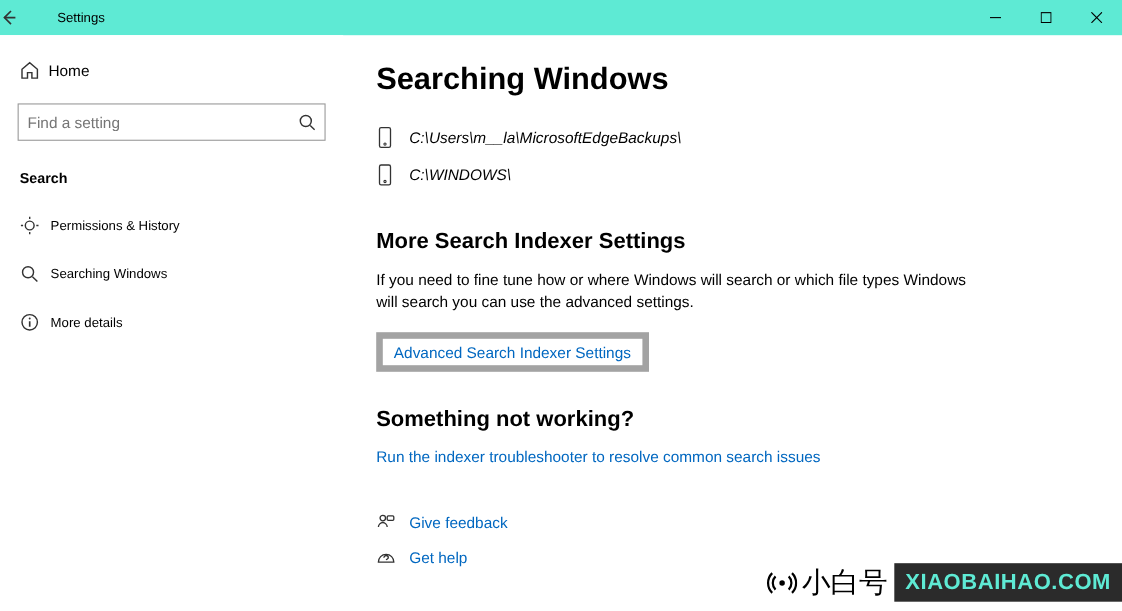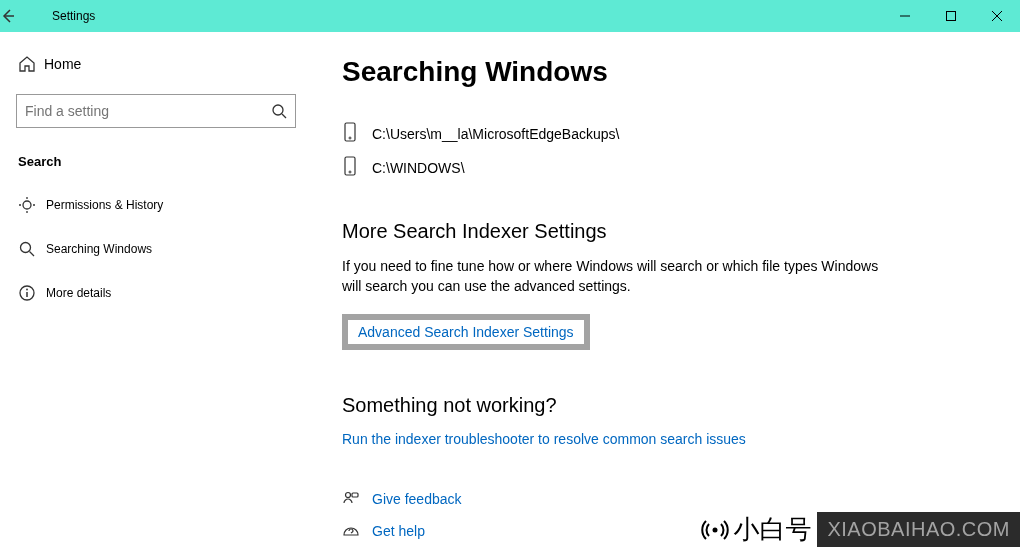--- a/index.html
+++ b/index.html
@@ -98,29 +98,30 @@
     padding: 24px 40px 0 30px;
     overflow: hidden;
   }
   h1.page-title {
     font-weight: 600;
     font-size: 28px;
     margin-bottom: 20px;
   }
   .folder-row {
     display: flex;
-    align-items: flex-end;
+    align-items: center;
     height: 34px;
     font-size: 14px;
+    font-style: italic;
   }
   .folder-row .ficon { width: 30px; display:flex; align-items:center; color:#333; }
   h2.section {
-    font-weight: 400;
+    font-weight: 700;
     font-size: 20px;
-    margin-top: 44px;
+    margin-top: 32px;
     margin-bottom: 14px;
   }
   .desc {
     font-size: 14px;
     line-height: 1.4;
     max-width: 540px;
     margin-bottom: 18px;
     color: #000;
   }
   .link {
@@ -156,23 +157,23 @@
   .wm-text1 {
     font-size: 26px;
     color: #000;
     font-weight: 400;
     display: flex;
     align-items: center;
     gap: 4px;
   }
   .wm-text2 {
     background: #2b2b2b;
-    color: #a3a3a3;
+    color: #5eead4;
     font-size: 20px;
-    font-weight: 400;
+    font-weight: 700;
     padding: 6px 10px;
     letter-spacing: 0.5px;
   }
   svg { display:block; }
 </style>
 </head>
 <body>
 
 <div class="titlebar">
   <div class="back">

